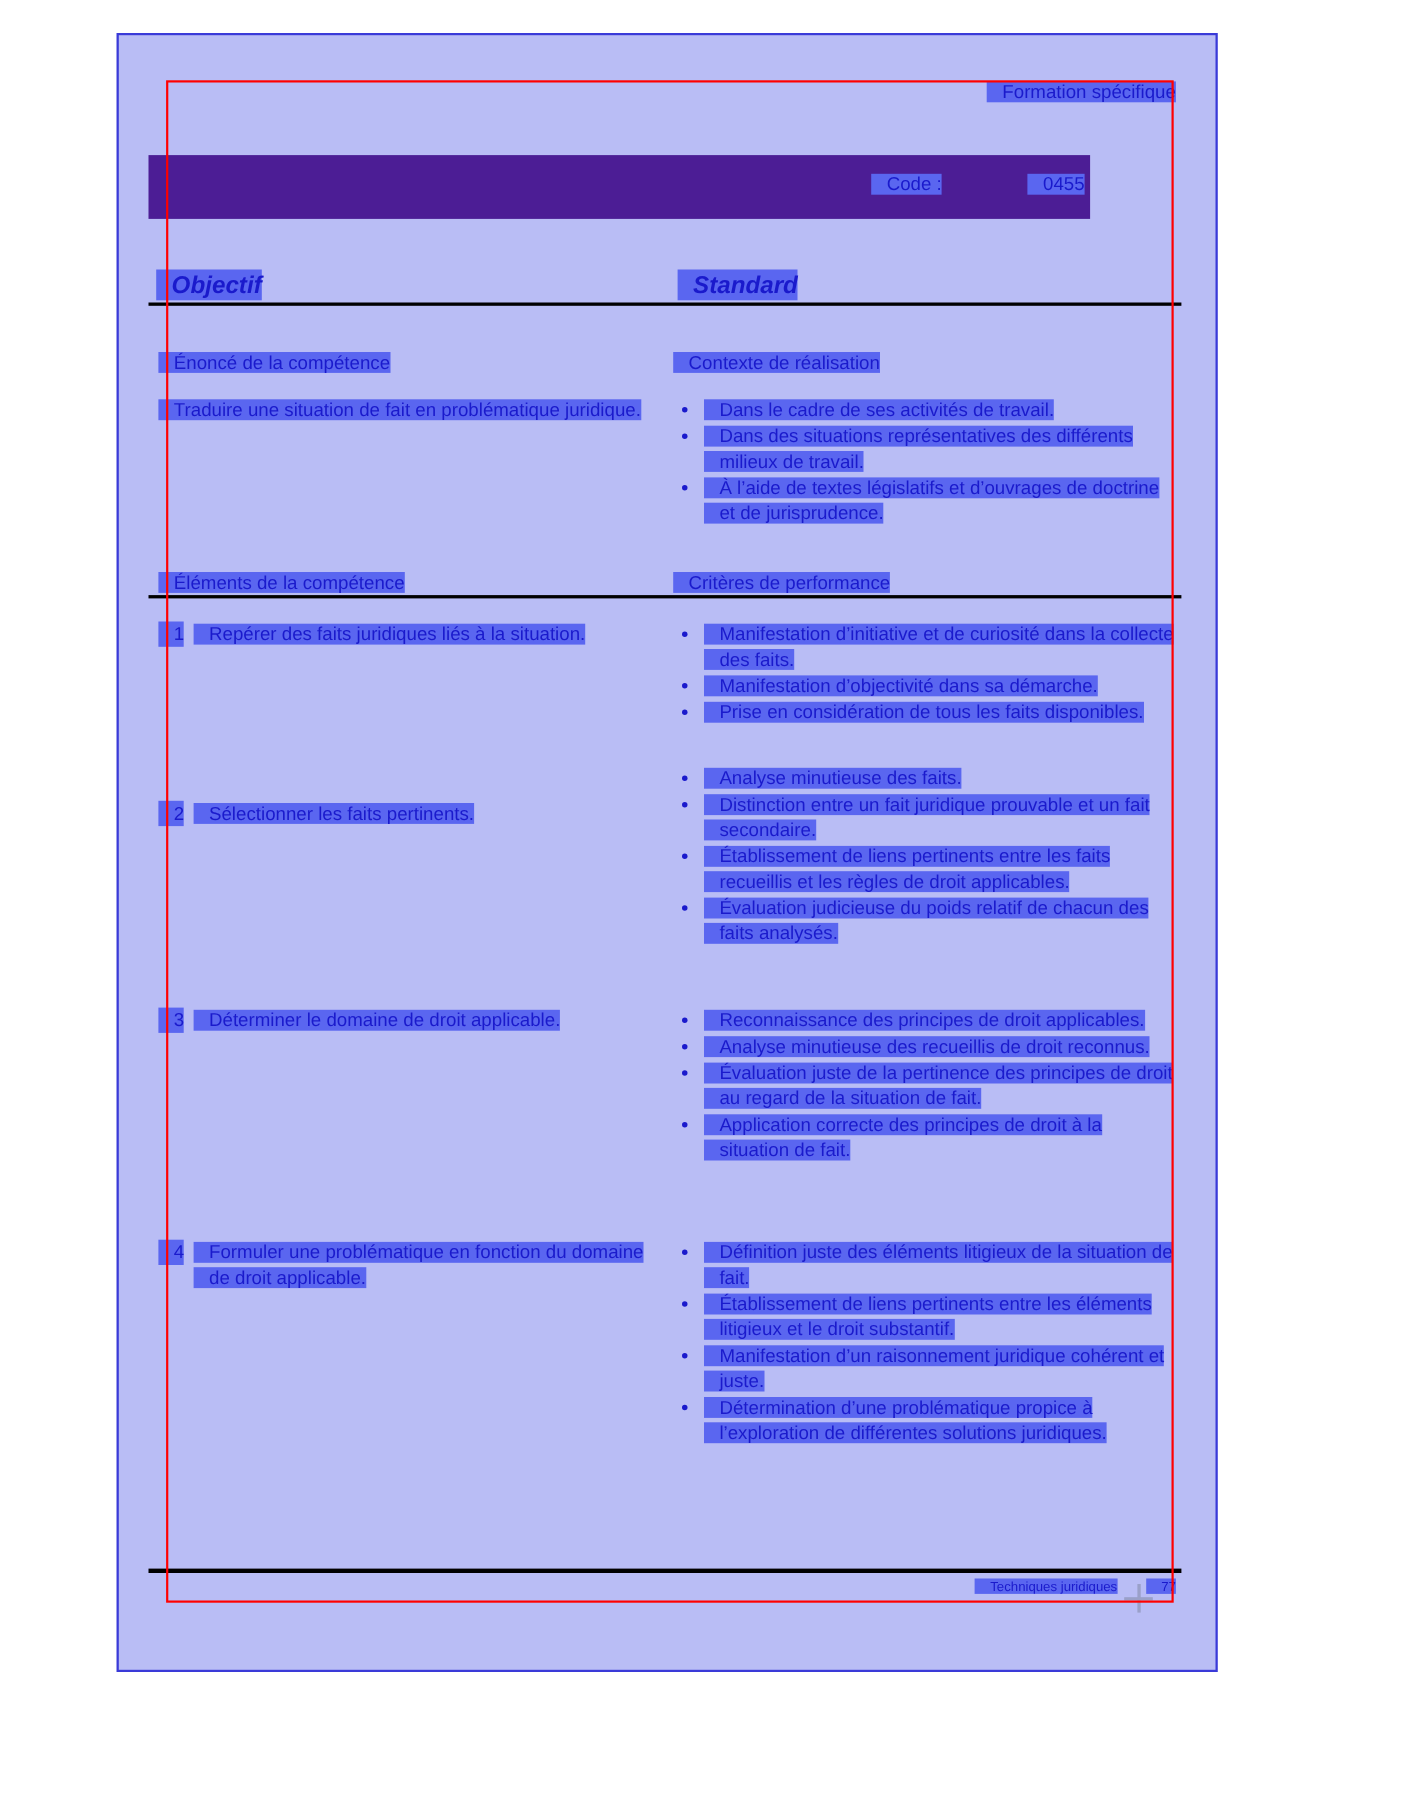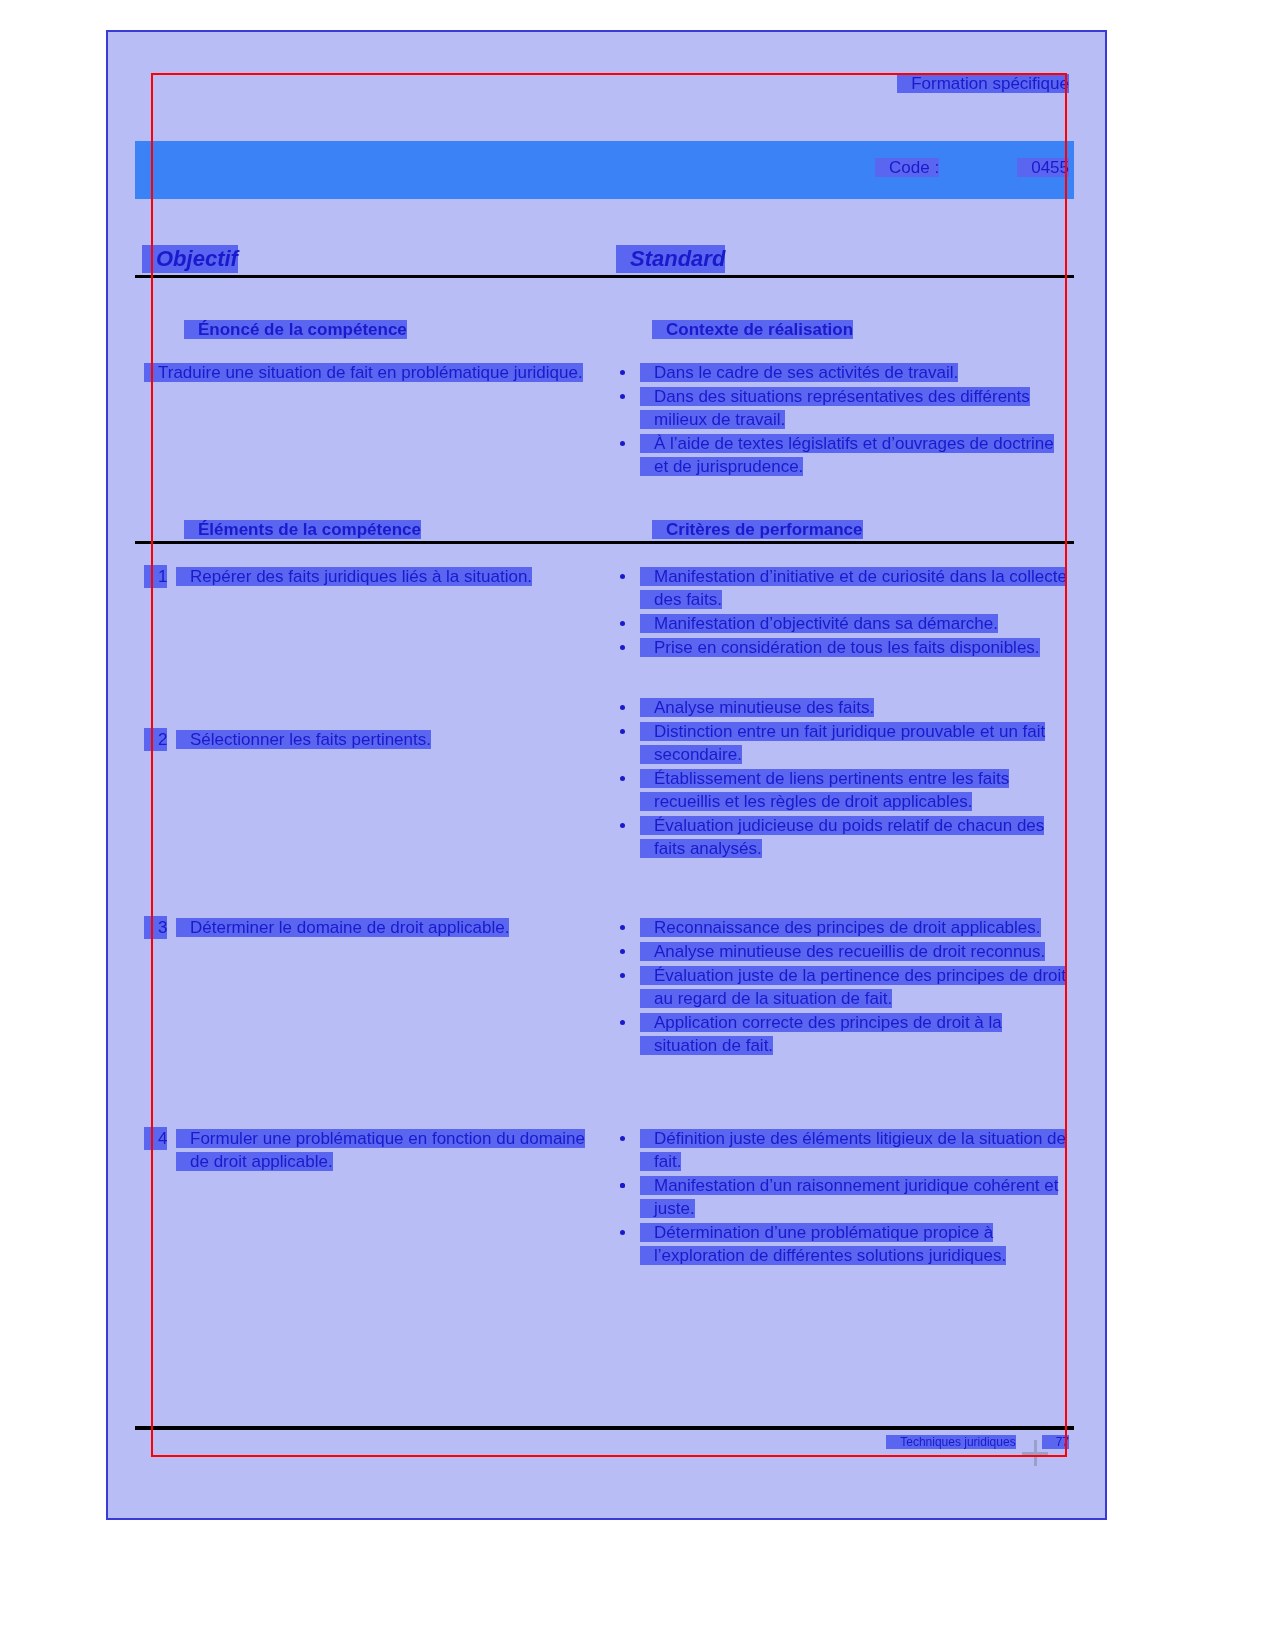--- a/index.html
+++ b/index.html
@@ -58,23 +58,23 @@
     text-align: right;
     font-size: 17px;
     line-height: 22px;
   }
 
   
   #dark-band {
     position: absolute;
     left: 133px;
     top: 139px;
-    width: 939px;
+    width: 856px;
     height: 58px;
-    background: #3b82f6;
+    background: #4c1d95;
   }
   #code-row {
     position: absolute;
     right: 5px;
     top: 16px;
     font-size: 17px;
     line-height: 22px;
     white-space: nowrap;
   }
   #code-row .code-label { margin-right: 6px; }
@@ -111,24 +111,23 @@
     line-height: 23px;
   }
   .col-right {
     position: absolute;
     left: 610px;
     width: 455px;
     font-size: 17px;
     line-height: 23px;
   }
   .subhead {
-    font-weight: bold;
+    font-weight: normal;
     font-size: 17px;
     line-height: 23px;
-    margin-left: 40px;
   }
 
   ul.bullets {
     list-style: none;
     margin: 0;
     padding: 0;
   }
   ul.bullets > li {
     position: relative;
     padding-left: 28px;
@@ -296,21 +295,21 @@
     <ol class="numbered">
       <li>
         <span class="num sel">4</span>
         <span class="sel">Formuler une problématique en fonction du domaine de droit applicable.</span>
       </li>
     </ol>
   </div>
   <div class="col-right" style="left:504px; top:1095px;">
     <ul class="bullets">
       <li><span class="dot"></span><span class="sel">Définition juste des éléments litigieux de la situation de fait.</span></li>
-      <li><span class="dot"></span></li>
+      <li><span class="dot"></span><span class="sel">Établissement de liens pertinents entre les éléments litigieux et le droit substantif.</span></li>
       <li><span class="dot"></span><span class="sel">Manifestation d’un raisonnement juridique cohérent et juste.</span></li>
       <li><span class="dot"></span><span class="sel">Détermination d’une problématique propice à l’exploration de différentes solutions juridiques.</span></li>
     </ul>
   </div>
 
   <div id="footer-rule" style="left:27px; top:1394px;"></div>
   <div id="footer-text" style="left:494px; top:1402px;">
     <span class="sel">Techniques juridiques</span><span class="page-gap"></span><span class="sel">77</span>
   </div>
   <div id="crop-mark" style="left:914px; top:1408px;"></div>

